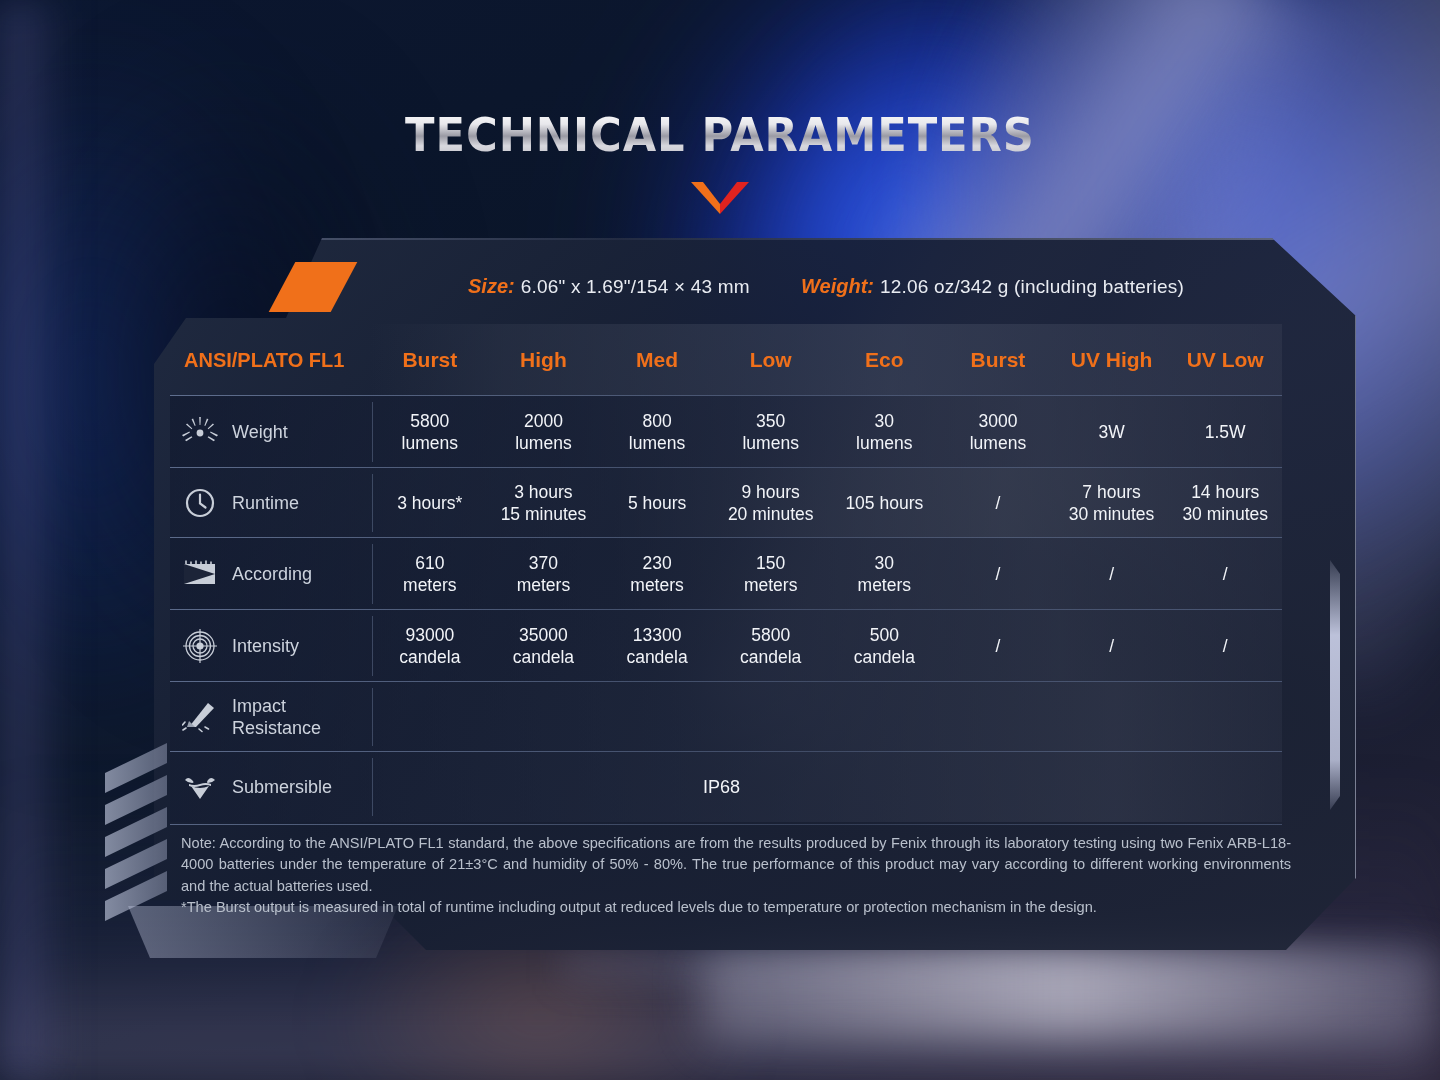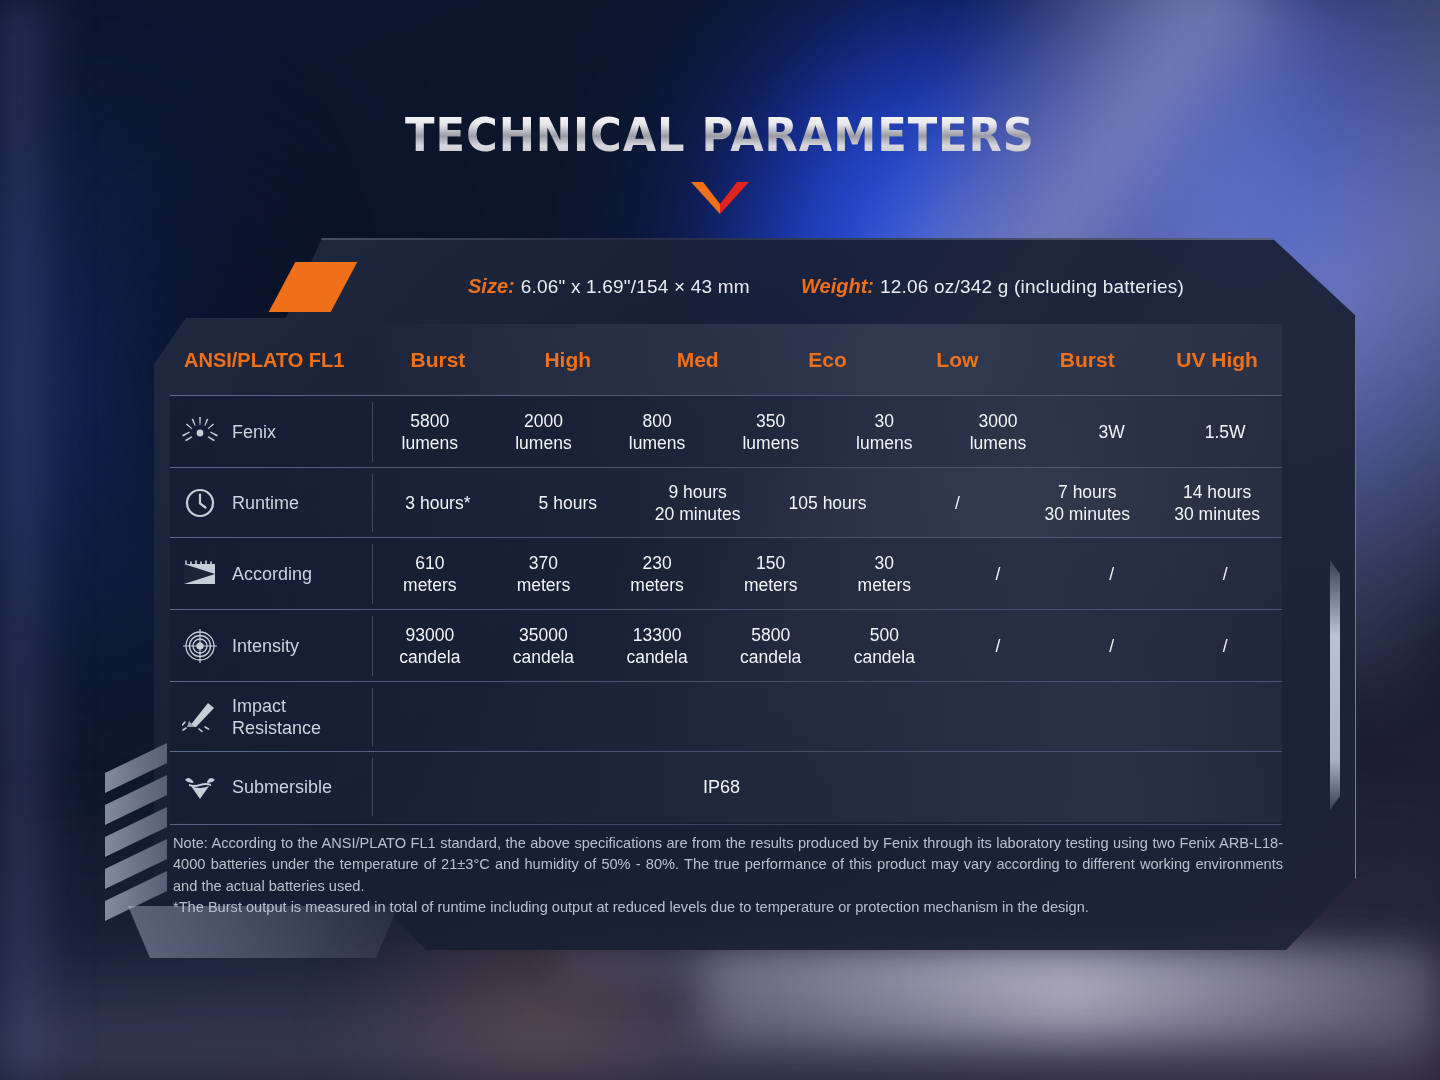--- a/index.html
+++ b/index.html
@@ -185,21 +185,21 @@
   .row-6 { height:70px; background:linear-gradient(to right, rgba(20,28,50,.5), rgba(36,44,66,.5) 45%, rgba(58,64,84,.5) 85%, rgba(42,48,68,.48)); }
 
   .merged {
     flex:1 1 0; display:flex; align-items:center; justify-content:center;
     color:#f2f4f8; font-size:18px;
     padding-right:212px;
   }
 
   
   .note {
-    position:absolute; left:173px; top:833px; width:1110px;
+    position:absolute; left:181px; top:833px; width:1110px;
     color:#b9c0cc; font-size:14.6px; line-height:1.47;
     text-align:justify;
   }
   .note p { margin:0; }
   .note .last { text-align:left; }
 
   .sep-top {
     position:absolute; left:170px; top:824px; width:1112px; height:1px;
     background:linear-gradient(to right, rgba(150,170,210,.5), rgba(130,150,190,.25) 60%, rgba(120,140,180,.4));
   }
@@ -252,45 +252,46 @@
 
 <div class="table">
 
   <div class="trow row-head">
     <div class="c-label">
       <span class="hdr">ANSI/PLATO FL1</span>
     </div>
     <div class="cell">Burst</div>
     <div class="cell">High</div>
     <div class="cell">Med</div>
+    <div class="cell">Low</div>
     <div class="cell">Eco</div>
-    <div class="cell">Low</div>
     <div class="cell">Burst</div>
     <div class="cell">UV High</div>
+    <div class="cell">UV Low</div>
   </div>
 
   <div class="trow row-1">
     <div class="c-label">
       <span class="ico">
         <svg width="36" height="30" viewBox="0 0 36 30">
           <g fill="#c8ced8">
             <circle cx="18" cy="16" r="3.4"></circle>
             <path d="M17.2 0 L18.8 0 L18.4 8 L17.6 8 Z"></path>
             <path d="M9.6 2.2 L11.1 1.6 L13.6 8.6 L12.8 8.9 Z"></path>
             <path d="M26.4 2.2 L24.9 1.6 L22.4 8.6 L23.2 8.9 Z"></path>
             <path d="M4 7.5 L5.1 6.4 L10.3 11.6 L9.7 12.3 Z"></path>
             <path d="M32 7.5 L30.9 6.4 L25.7 11.6 L26.3 12.3 Z"></path>
             <path d="M0 18 L7.5 14.5 L7.9 15.6 L1.2 19.4 Z"></path>
             <path d="M36 18 L28.5 14.5 L28.1 15.6 L34.8 19.4 Z"></path>
             <path d="M3 23 L9.5 19.2 L10.4 20.3 L4.3 24.3 Z"></path>
             <path d="M33 23 L26.5 19.2 L25.6 20.3 L31.7 24.3 Z"></path>
           </g>
         </svg>
       </span>
-      <span class="txt">Fenix</span>
+      <span class="txt">Weight</span>
     </div>
     <div class="cell">5800<br>lumens</div>
     <div class="cell">2000<br>lumens</div>
     <div class="cell">800<br>lumens</div>
     <div class="cell">350<br>lumens</div>
     <div class="cell">30<br>lumens</div>
     <div class="cell">3000<br>lumens</div>
     <div class="cell">3W</div>
     <div class="cell">1.5W</div>
   </div>
@@ -299,20 +300,21 @@
     <div class="c-label">
       <span class="ico">
         <svg width="32" height="32" viewBox="0 0 32 32">
           <circle cx="16" cy="16" r="13" fill="none" stroke="#c8ced8" stroke-width="2.2"></circle>
           <path d="M16 7.5 L16 16.5 L21.5 20.5" fill="none" stroke="#c8ced8" stroke-width="2.2" stroke-linecap="round"></path>
         </svg>
       </span>
       <span class="txt">Runtime</span>
     </div>
     <div class="cell">3 hours*</div>
+    <div class="cell">3 hours<br>15 minutes</div>
     <div class="cell">5 hours</div>
     <div class="cell">9 hours<br>20 minutes</div>
     <div class="cell">105 hours</div>
     <div class="cell">/</div>
     <div class="cell">7 hours<br>30 minutes</div>
     <div class="cell">14 hours<br>30 minutes</div>
   </div>
 
   <div class="trow row-3">
     <div class="c-label">

